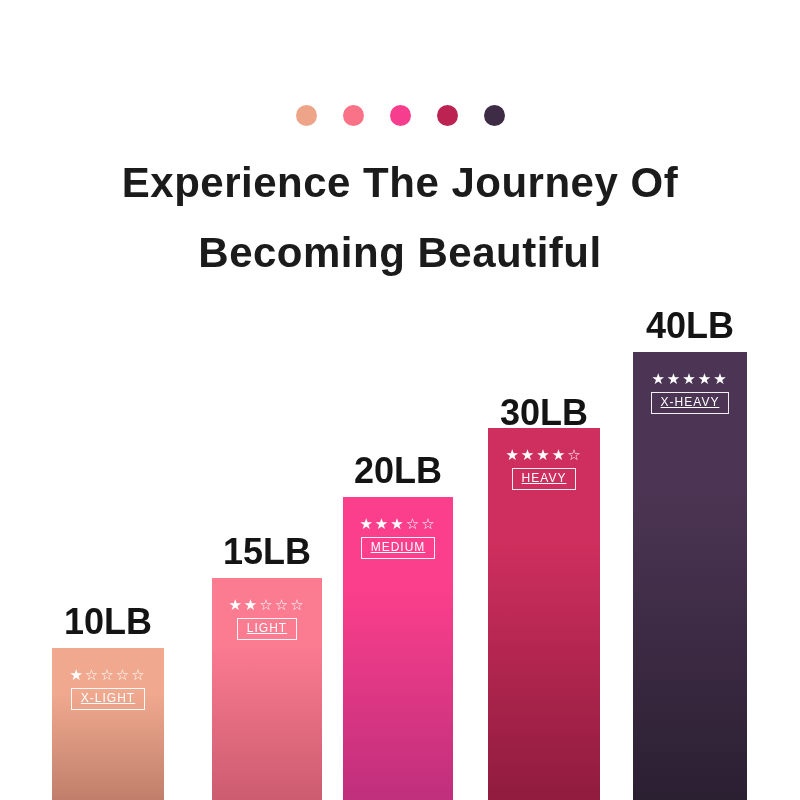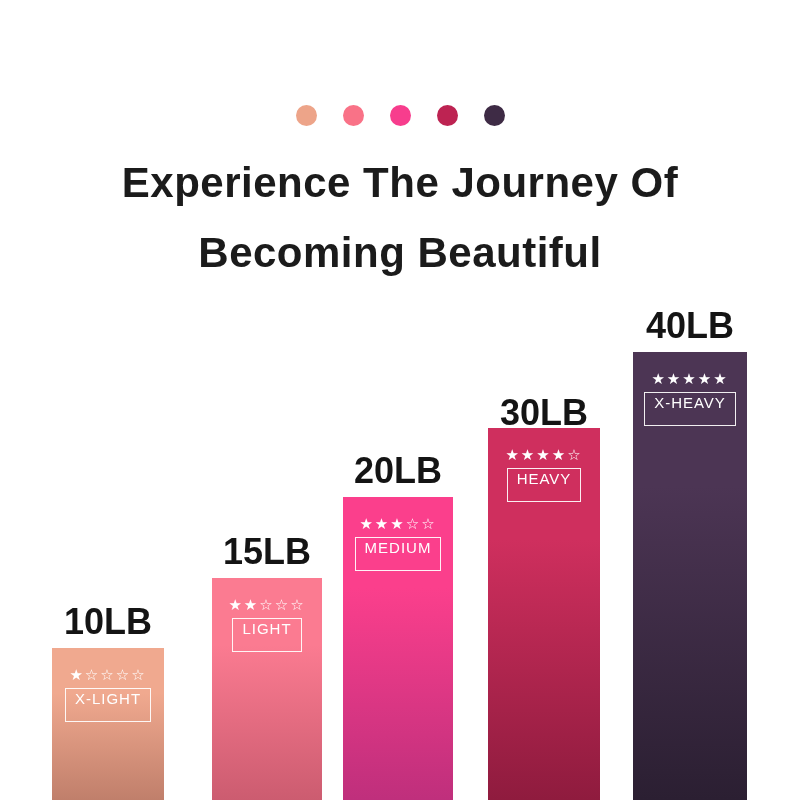--- a/index.html
+++ b/index.html
@@ -102,25 +102,26 @@
     line-height: 17px;
     letter-spacing: 2px;
     color: #ffffff;
     white-space: nowrap;
   }
   .level-box {
     display: inline-block;
     margin-top: 5px;
     border: 1.5px solid rgba(255,255,255,0.92);
     color: #ffffff;
-    font-size: 15px;
+    font-size: 12px;
     line-height: 13px;
     letter-spacing: 1px;
-    padding: 3px 9px 16px 9px;
+    padding: 3px 9px 4px 9px;
     white-space: nowrap;
+    text-decoration: underline;
   }
 </style>
 </head>
 <body>
 
 <div id="poster">
 
   <div class="dot-row">
       <span class="dot" style="background: rgb(237, 164, 137);"></span>
       <span class="dot" style="background: rgb(249, 114, 135);"></span>

